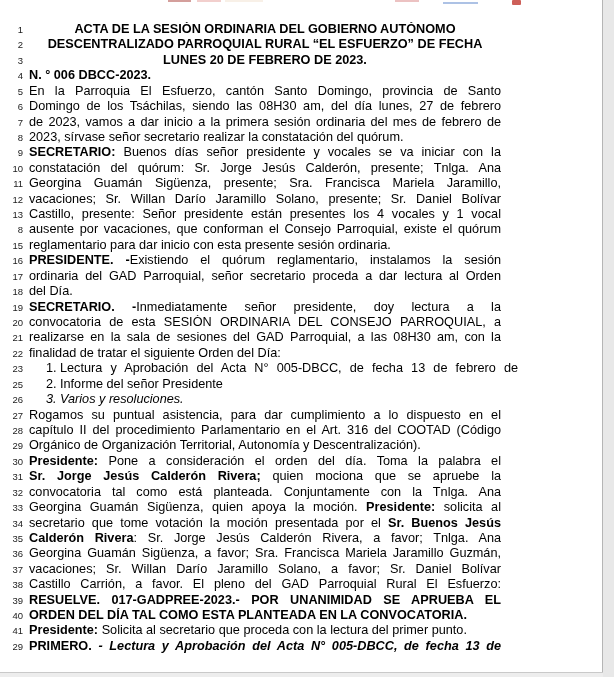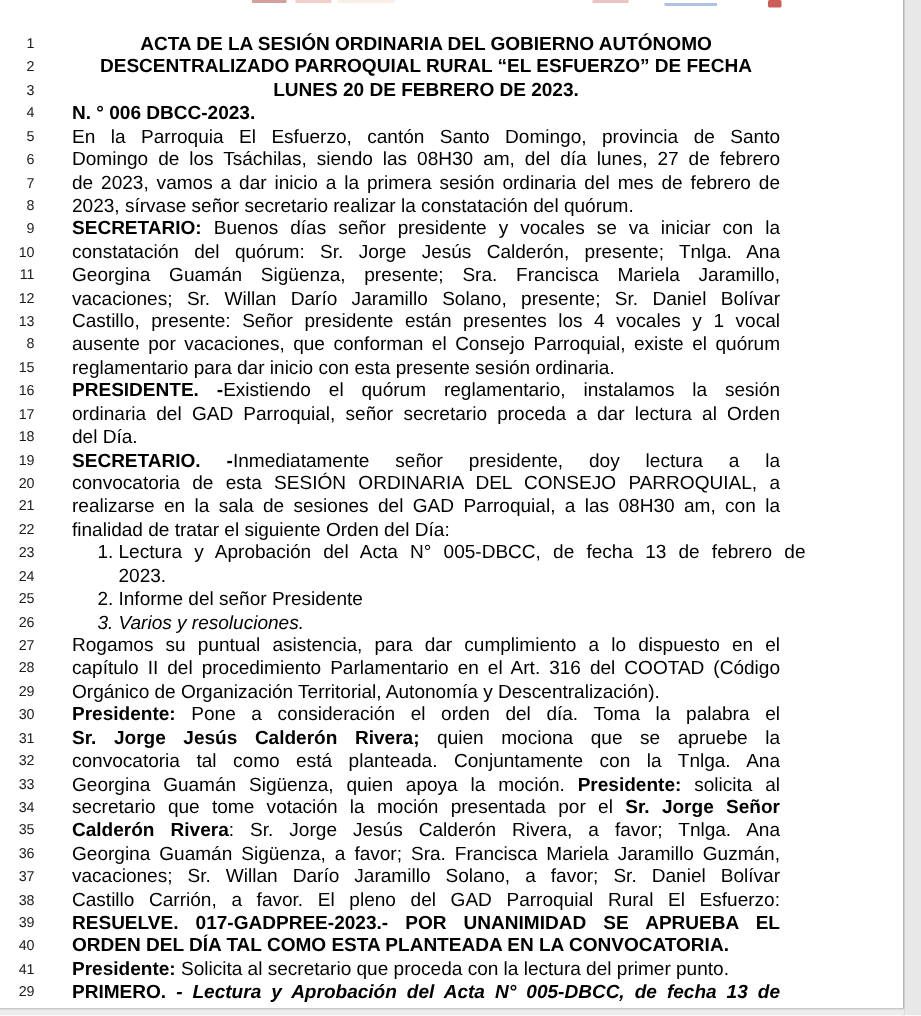--- a/index.html
+++ b/index.html
@@ -10,21 +10,21 @@
   }
   .doc-area{
     position:absolute;left:0;top:22px;width:603px;
   }
   .line-row{display:flex;height:15.43px;}
   .line-num{
     width:23px;flex:none;text-align:right;
     font-size:9.5px;line-height:15.43px;color:#1a1a1a;
   }
   .line-text{
-    width:472px;flex:none;margin-left:25px;
+    width:472px;flex:none;margin-left:6px;
     font-size:12.7px;line-height:15.43px;color:#000;
     overflow:hidden;
   }
   .a-justify{text-align:justify;text-align-last:justify;}
   .a-left{text-align:left;}
   .a-center{text-align:center;font-weight:700;}
   .b{font-weight:700;}
   .i{font-style:italic;}
   .marker{display:inline-block;width:14px;}
   
@@ -144,24 +144,20 @@
       </div>
       <div class="line-row">
         <div class="line-num">22</div>
         <div class="line-text a-left"><span>finalidad de tratar el siguiente Orden del Día:</span></div>
       </div>
       <div class="line-row">
         <div class="line-num">23</div>
         <div class="line-text a-justify" style="padding-left: 17px;"><span class="marker">1.</span><span>Lectura y Aprobación del Acta N° 005-DBCC, de fecha 13 de febrero de</span></div>
       </div>
       <div class="line-row">
-        <div class="line-num">24</div>
-        <div class="line-text a-left" style="padding-left: 31px;"><span>2023.</span></div>
-      </div>
-      <div class="line-row">
         <div class="line-num">25</div>
         <div class="line-text a-left" style="padding-left: 17px;"><span class="marker">2.</span><span>Informe del señor Presidente</span></div>
       </div>
       <div class="line-row">
         <div class="line-num">26</div>
         <div class="line-text a-left" style="padding-left: 17px; font-style: italic;"><span class="marker">3.</span><span>Varios y resoluciones.</span></div>
       </div>
       <div class="line-row">
         <div class="line-num">27</div>
         <div class="line-text a-justify"><span>Rogamos su puntual asistencia, para dar cumplimiento a lo dispuesto en el</span></div>
@@ -185,21 +181,21 @@
       <div class="line-row">
         <div class="line-num">32</div>
         <div class="line-text a-justify"><span>convocatoria tal como está planteada. Conjuntamente con la Tnlga. Ana</span></div>
       </div>
       <div class="line-row">
         <div class="line-num">33</div>
         <div class="line-text a-justify"><span>Georgina Guamán Sigüenza, quien apoya la moción. </span><span class="b">Presidente:</span><span> solicita al</span></div>
       </div>
       <div class="line-row">
         <div class="line-num">34</div>
-        <div class="line-text a-justify"><span>secretario que tome votación la moción presentada por el </span><span class="b">Sr. Jorge Señor</span></div>
+        <div class="line-text a-justify"><span>secretario que tome votación la moción presentada por el </span><span class="b">Sr. Buenos Jesús</span></div>
       </div>
       <div class="line-row">
         <div class="line-num">35</div>
         <div class="line-text a-justify"><span class="b">Calderón Rivera</span><span>: Sr. Jorge Jesús Calderón Rivera, a favor; Tnlga. Ana</span></div>
       </div>
       <div class="line-row">
         <div class="line-num">36</div>
         <div class="line-text a-justify"><span>Georgina Guamán Sigüenza, a favor; Sra. Francisca Mariela Jaramillo Guzmán,</span></div>
       </div>
       <div class="line-row">

